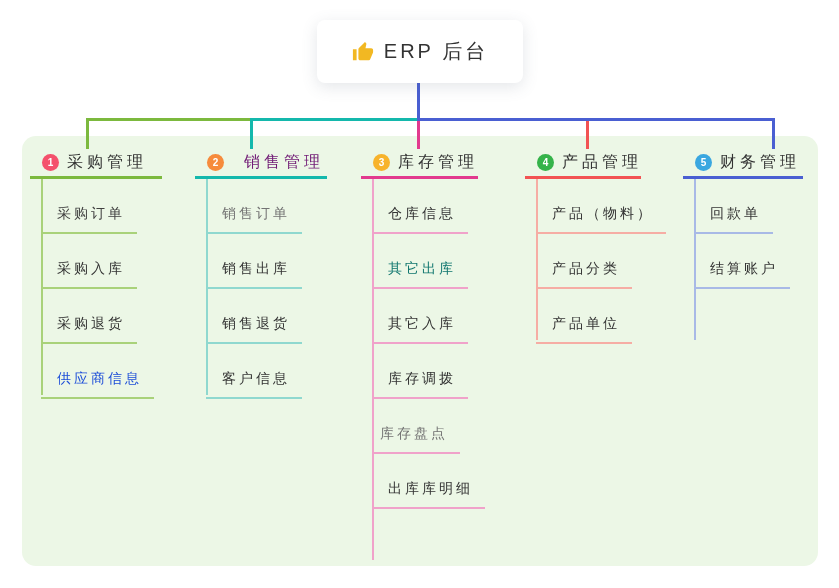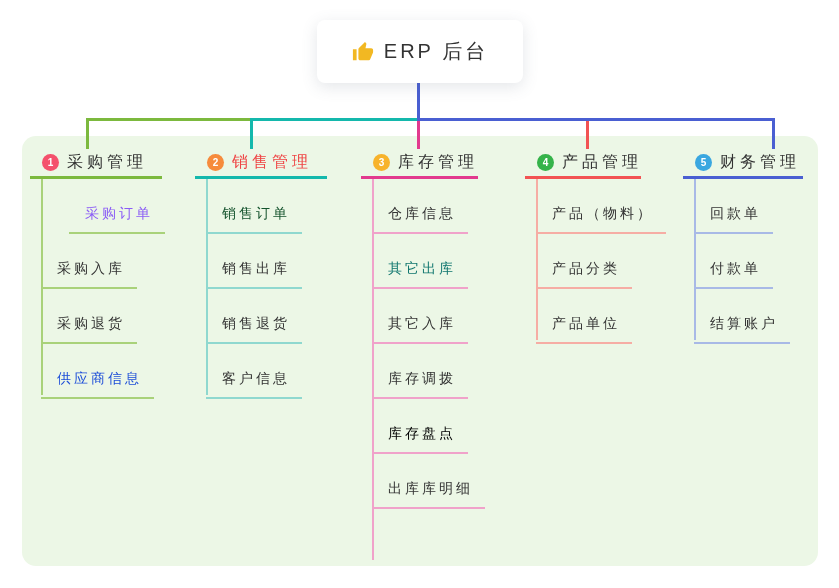--- a/index.html
+++ b/index.html
@@ -72,47 +72,47 @@
   <div id="branches">
   <div class="branch" style="left: 30px; width: 132px;">
     <div class="branch-header" style="border-bottom-color: rgb(124, 185, 62);">
       <span class="badge" style="background: rgb(244, 81, 108); color: rgb(255, 255, 255);">1</span>
       <span class="branch-label" style="color: rgb(51, 51, 51);">采购管理</span>
     </div>
     <div class="children">
       <div class="vline" style="background: rgb(169, 210, 122); height: 216px;"></div>
 
   <div class="child-row">
-    <span class="child-label" style="border-bottom-color: rgb(169, 210, 122); color: #8b5cf6; margin-left: 28px;">采购订单</span>
+    <span class="child-label" style="border-bottom-color: rgb(169, 210, 122); color: #404040;">采购订单</span>
   </div>
 
   <div class="child-row">
     <span class="child-label" style="border-bottom-color: rgb(169, 210, 122); color: rgb(51, 51, 51);">采购入库</span>
   </div>
 
   <div class="child-row">
     <span class="child-label" style="border-bottom-color: rgb(169, 210, 122); color: rgb(51, 51, 51);">采购退货</span>
   </div>
 
   <div class="child-row">
     <span class="child-label" style="border-bottom-color: rgb(169, 210, 122); color: #1d4ed8;">供应商信息</span>
   </div>
 </div>
   </div>
 
   <div class="branch" style="left: 195px; width: 132px;">
     <div class="branch-header" style="border-bottom-color: rgb(20, 184, 172);">
       <span class="badge" style="background: rgb(246, 139, 60); color: rgb(255, 255, 255);">2</span>
-      <span class="branch-label" style="color: #ef4444;">销售管理</span>
+      <span class="branch-label" style="color: #701a75; margin-left: 12px;">销售管理</span>
     </div>
     <div class="children">
       <div class="vline" style="background: rgb(143, 216, 207); height: 216px;"></div>
 
   <div class="child-row">
-    <span class="child-label" style="border-bottom-color: rgb(143, 216, 207); color: #14532d;">销售订单</span>
+    <span class="child-label" style="border-bottom-color: rgb(143, 216, 207); color: #737373;">销售订单</span>
   </div>
 
   <div class="child-row">
     <span class="child-label" style="border-bottom-color: rgb(143, 216, 207); color: rgb(51, 51, 51); text-align: right;">销售出库</span>
   </div>
 
   <div class="child-row">
     <span class="child-label" style="border-bottom-color: rgb(143, 216, 207); color: rgb(51, 51, 51);">销售退货</span>
   </div>
 
@@ -141,21 +141,21 @@
 
   <div class="child-row">
     <span class="child-label" style="border-bottom-color: rgb(240, 162, 202); color: rgb(51, 51, 51);">其它入库</span>
   </div>
 
   <div class="child-row">
     <span class="child-label" style="border-bottom-color: rgb(240, 162, 202); color: rgb(51, 51, 51); margin-top: 6px;">库存调拨</span>
   </div>
 
   <div class="child-row">
-    <span class="child-label" style="border-bottom-color: rgb(240, 162, 202); color: #000000;">库存盘点</span>
+    <span class="child-label" style="border-bottom-color: rgb(240, 162, 202); color: #737373; padding-left: 8px;">库存盘点</span>
   </div>
 
   <div class="child-row">
     <span class="child-label" style="border-bottom-color: rgb(240, 162, 202); color: rgb(51, 51, 51);">出库库明细</span>
   </div>
 </div>
   </div>
 
   <div class="branch" style="left: 525px; width: 116px;">
     <div class="branch-header" style="border-bottom-color: rgb(242, 83, 83);">
@@ -184,23 +184,20 @@
       <span class="badge" style="background: rgb(58, 167, 224); color: rgb(255, 255, 255);">5</span>
       <span class="branch-label" style="color: rgb(51, 51, 51);">财务管理</span>
     </div>
     <div class="children">
       <div class="vline" style="background: rgb(168, 185, 230); height: 161px;"></div>
 
   <div class="child-row">
     <span class="child-label" style="border-bottom-color: rgb(168, 185, 230); color: rgb(51, 51, 51);">回款单</span>
   </div>
 
-  <div class="child-row">
-    <span class="child-label" style="border-bottom-color: rgb(168, 185, 230); color: rgb(51, 51, 51);">付款单</span>
-  </div>
 
   <div class="child-row">
     <span class="child-label" style="border-bottom-color: rgb(168, 185, 230); color: rgb(51, 51, 51);">结算账户</span>
   </div>
 </div>
   </div>
 </div>
 
 </div>
 

